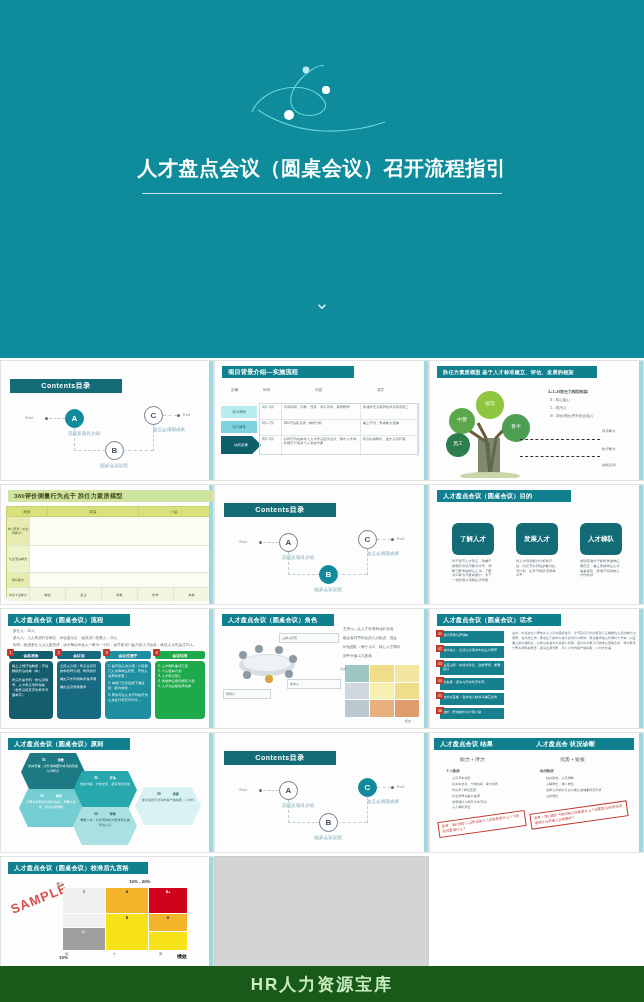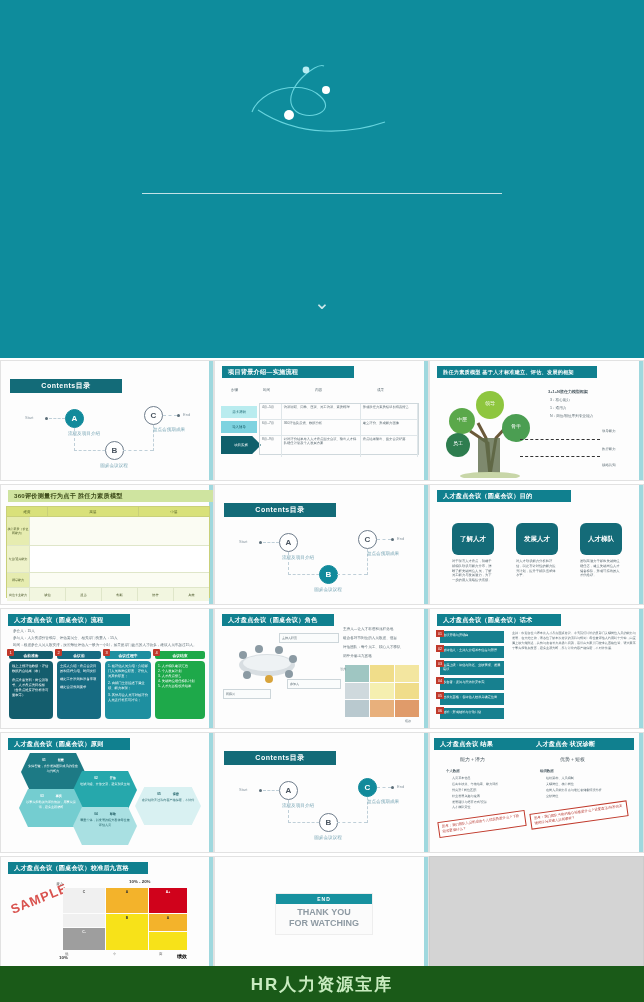--- a/index.html
+++ b/index.html
@@ -173,20 +173,21 @@
 <body>
 
 <div class="hero">
   <svg class="hero-deco" viewBox="0 0 644 200">
     <path d="M252,112 C260,90 300,78 320,96 C340,114 300,124 292,106 C284,88 316,62 324,66" fill="none" stroke="#67d4de" stroke-width="1.1"></path>
     <path d="M258,110 C300,138 350,134 385,122" fill="none" stroke="#67d4de" stroke-width="1.1"></path>
     <circle cx="306" cy="70" r="3.4" fill="#b7ecf2"></circle>
     <circle cx="326" cy="90" r="4" fill="#ffffff"></circle>
     <circle cx="289" cy="115" r="5" fill="#ffffff"></circle>
   </svg>
+  <div class="hero-title">人才盘点会议（圆桌会议）召开流程指引</div>
   <div class="hero-rule"></div>
   <div class="hero-chevron">⌄</div>
 </div>
 
 <div class="grid">
 
   <div class="cell">
     <div class="sl">
       <div class="sl-edge"></div>
       <div class="cont-bar">Contents目录</div>
@@ -542,30 +543,20 @@
         <div style="position:absolute;left:86px;top:44px;width:38px;height:18px;background:#f7e219;"></div>
       </div>
       <div style="position:absolute;left:176px;top:96px;font-size:5px;color:#111;font-weight:bold;">绩效</div>
       <div style="position:absolute;left:55px;top:25px;font-size:3.6px;color:#555;">潜力</div>
       <div style="position:absolute;left:64px;top:95px;font-size:3.4px;color:#555;">低</div>
       <div style="position:absolute;left:112px;top:95px;font-size:3.4px;color:#555;">中</div>
       <div style="position:absolute;left:158px;top:95px;font-size:3.4px;color:#555;">高</div>
     </div>
   </div>
 
-  <div class="cell">
-    <div class="sl">
-      <div class="sl-edge"></div>
-      <div class="endbox">
-        <div class="hd">END</div>
-        <div class="l1">THANK YOU</div>
-        <div class="l2">FOR WATCHING</div>
-      </div>
-    </div>
-  </div>
 
   <div class="cell blank"></div>
 
 </div>
 
 <div class="footer">
   <span>HR人力资源宝库</span>
 </div>
 
 </body></html>

